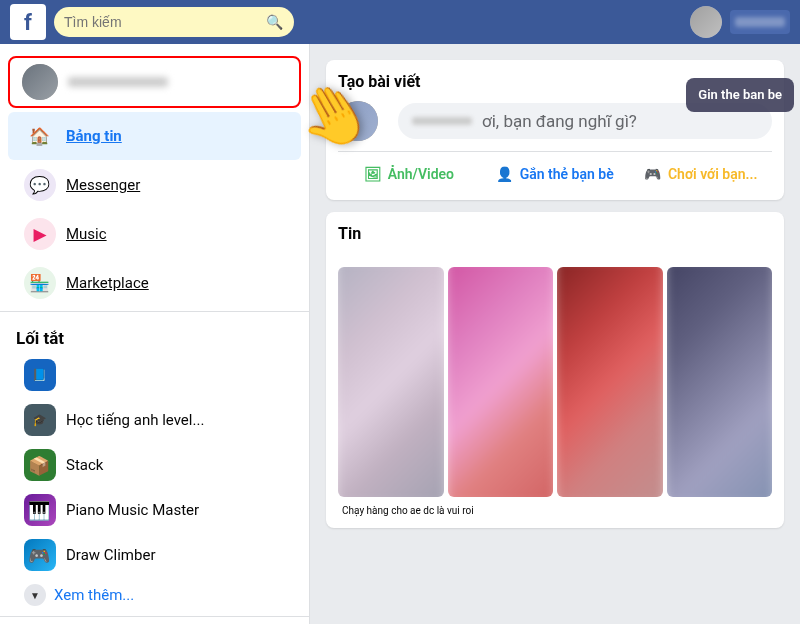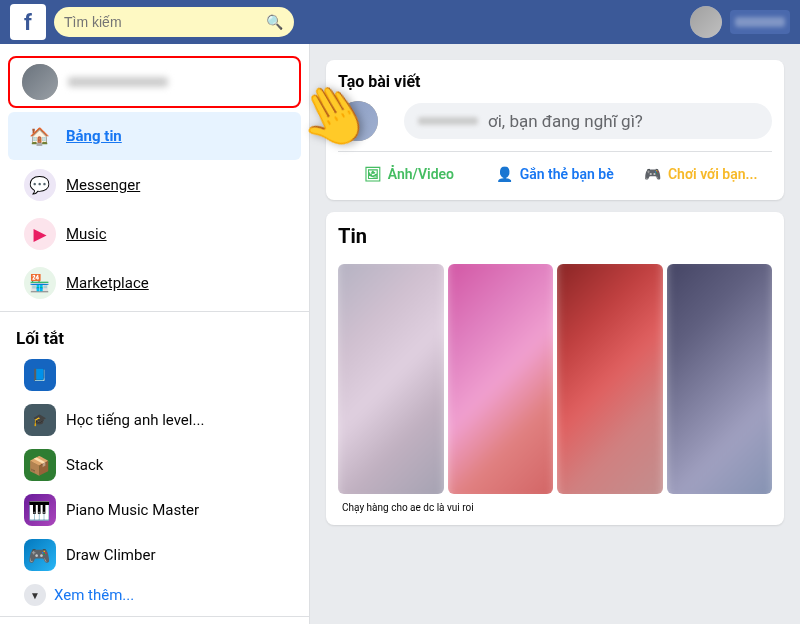--- a/index.html
+++ b/index.html
@@ -231,21 +231,21 @@
     }
     .create-post-title {
       font-size: 16px;
       font-weight: 700;
       margin-bottom: 10px;
       color: #050505;
     }
     .create-post-input-row {
       display: flex;
       align-items: center;
-      gap: 26px;
+      gap: 20px;
       margin-bottom: 10px;
     }
     .create-post-avatar {
       width: 40px; height: 40px;
       border-radius: 50%;
       background: linear-gradient(135deg, #888, #aaa);
       flex-shrink: 0;
       position: relative;
       overflow: hidden;
     }
@@ -294,23 +294,23 @@
 
     
     .tin-section {
       background: #fff;
       border-radius: 8px;
       padding: 12px;
       margin-bottom: 12px;
       box-shadow: 0 1px 2px rgba(0,0,0,0.1);
     }
     .tin-title {
-      font-size: 20px;
+      font-size: 16px;
       font-weight: 700;
-      margin-bottom: 16px;
+      margin-bottom: 24px;
       color: #050505;
     }
     .tin-images-row {
       display: flex;
       gap: 4px;
       height: 230px;
     }
     .tin-img {
       flex: 1;
       border-radius: 6px;
@@ -461,20 +461,23 @@
     <div class="sidebar-section-title">Khám phá</div>
 
   </aside>
 
   <main class="main-content">
     <div class="feed-column" style="position:relative;">
 
       <div style="position:absolute; top:20px; left:-30px; z-index:50; pointer-events:none;">
         <span class="hand-pointer">🤚</span>
       </div>
+      <div class="gin-box" style="top:18px; right:-10px;">
+        <span>Gin the ban be</span>
+      </div>
 
       <div class="create-post-box">
         <div class="create-post-title">Tạo bài viết</div>
         <div class="create-post-input-row">
           <div class="create-post-avatar">
             <div class="create-post-avatar-inner"></div>
           </div>
           <div class="create-post-placeholder-input">
             <span class="create-post-name-blur"></span>
             <span>ơi, bạn đang nghĩ gì?</span>

